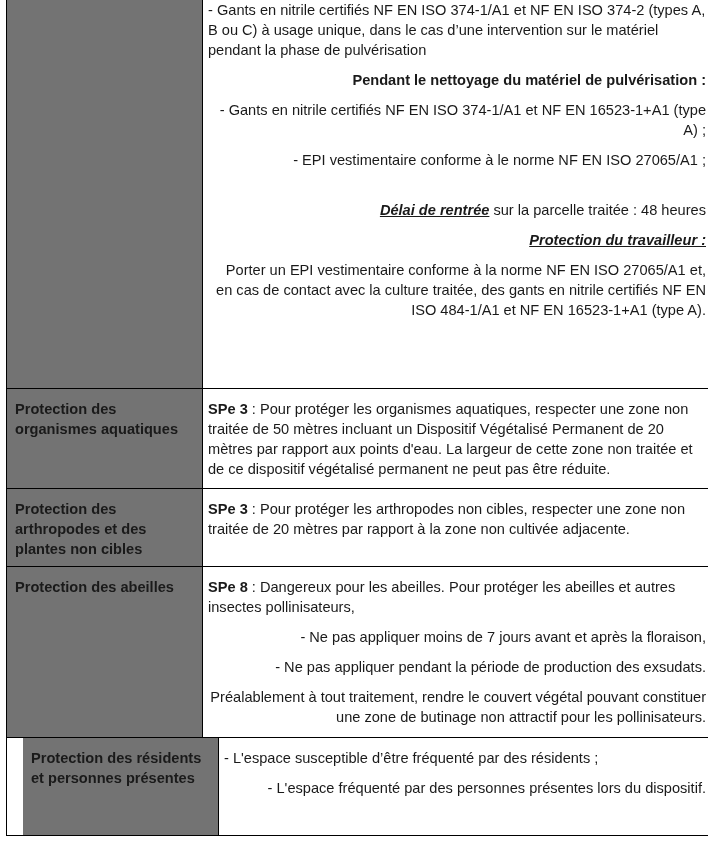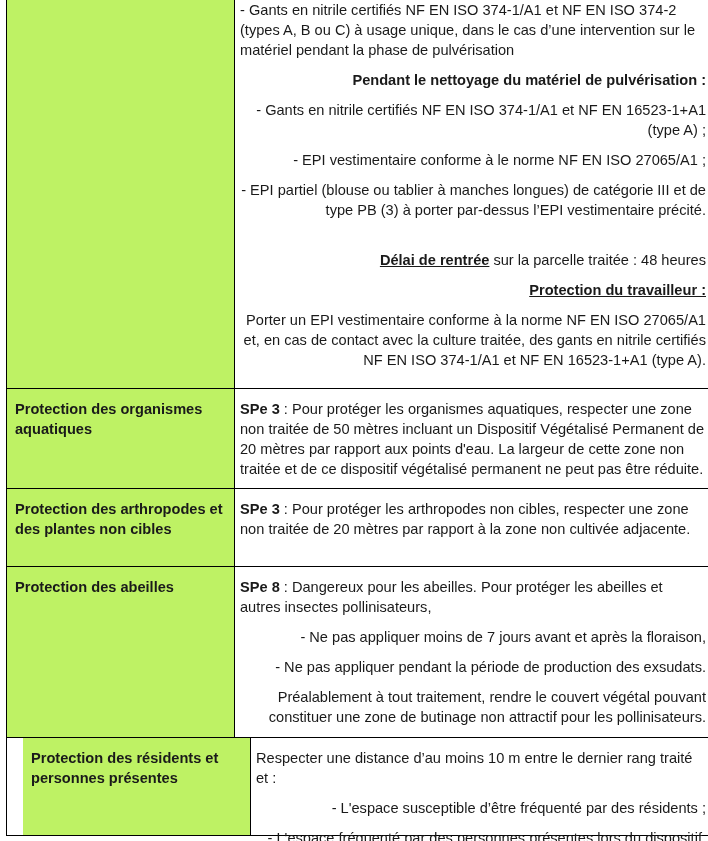--- a/index.html
+++ b/index.html
@@ -1,44 +1,43 @@
 <!DOCTYPE html>
 <html><head>
 <meta charset="utf-8">
 <style>
   html, body { margin: 0; padding: 0; background: #ffffff; }
   body { width: 708px; height: 841px; overflow: hidden; position: relative;
          font-family: "Liberation Sans", sans-serif; font-size: 14.6px; color: #1a1a1a; }
   .table { position: absolute; left: 6px; top: 0; width: 704px; border-left: 1px solid #000; border-right: 1px solid #000; }
   .row { display: flex; border-bottom: 1px solid #000; box-sizing: border-box; }
-  .label { width: 228px; background: #bef264; border-right: 1px solid #000; box-sizing: border-box;
+  .label { width: 196px; background: #737373; border-right: 1px solid #000; box-sizing: border-box;
            padding: 10px 8px 0 8px; font-weight: bold; line-height: 20px; flex-shrink: 0; }
   .content { flex: 1; padding: 0 5px 0 5px; box-sizing: border-box; line-height: 20px; }
   .content p { margin: 0; }
   .content p + p { margin-top: 10px; text-align: right; }
   .b { font-weight: bold; }
-  .bu { font-weight: bold; text-decoration: underline; }
+  .bu { font-weight: bold; text-decoration: underline; font-style: italic; }
   .justify { text-align: justify; }
 </style>
 </head>
 <body>
 
 <div class="table">
 
   <div class="row" style="height:389px;">
     <div class="label"></div>
     <div class="content" style="padding-top:0;">
       <p style="margin-top:0;">- Gants en nitrile certifiés NF EN ISO 374-1/A1 et NF EN ISO 374-2 (types A, B ou C) à usage unique, dans le cas d’une intervention sur le matériel pendant la phase de pulvérisation</p>
       <p class="b">Pendant le nettoyage du matériel de pulvérisation :</p>
       <p>- Gants en nitrile certifiés NF EN ISO 374-1/A1 et NF EN 16523-1+A1 (type A) ;</p>
       <p>- EPI vestimentaire conforme à le norme NF EN ISO 27065/A1 ;</p>
-      <p>- EPI partiel (blouse ou tablier à manches longues) de catégorie III et de type PB (3) à porter par-dessus l’EPI vestimentaire précité.</p>
       <p style="margin-top:30px;"><span class="bu">Délai de rentrée</span><span> sur la parcelle traitée : 48 heures</span></p>
       <p class="bu">Protection du travailleur :</p>
-      <p>Porter un EPI vestimentaire conforme à la norme NF EN ISO 27065/A1 et, en cas de contact avec la culture traitée, des gants en nitrile certifiés NF EN ISO 374-1/A1 et NF EN 16523-1+A1 (type A).</p>
+      <p>Porter un EPI vestimentaire conforme à la norme NF EN ISO 27065/A1 et, en cas de contact avec la culture traitée, des gants en nitrile certifiés NF EN ISO 484-1/A1 et NF EN 16523-1+A1 (type A).</p>
     </div>
   </div>
 
   <div class="row" style="height:100px;">
     <div class="label">Protection des organismes aquatiques</div>
     <div class="content" style="padding-top:10px;">
       <p><span class="b">SPe 3</span><span> : Pour protéger les organismes aquatiques, respecter une zone non traitée de 50 mètres incluant un Dispositif Végétalisé Permanent de 20 mètres par rapport aux points d'eau. La largeur de cette zone non traitée et de ce dispositif végétalisé permanent ne peut pas être réduite.</span></p>
     </div>
   </div>
 
@@ -55,19 +54,18 @@
       <p><span class="b">SPe 8</span><span> : Dangereux pour les abeilles. Pour protéger les abeilles et autres insectes pollinisateurs,</span></p>
       <p>- Ne pas appliquer moins de 7 jours avant et après la floraison,</p>
       <p>- Ne pas appliquer pendant la période de production des exsudats.</p>
       <p class="justify">Préalablement à tout traitement, rendre le couvert végétal pouvant constituer une zone de butinage non attractif pour les pollinisateurs.</p>
     </div>
   </div>
 
   <div class="row" style="height:98px;padding-left:16px;">
     <div class="label">Protection des résidents et personnes présentes</div>
     <div class="content" style="padding-top:10px;">
-      <p>Respecter une distance d’au moins 10 m entre le dernier rang traité et :</p>
       <p>- L'espace susceptible d’être fréquenté par des résidents ;</p>
       <p>- L'espace fréquenté par des personnes présentes lors du dispositif.</p>
     </div>
   </div>
 
 </div>
 
 </body></html>

